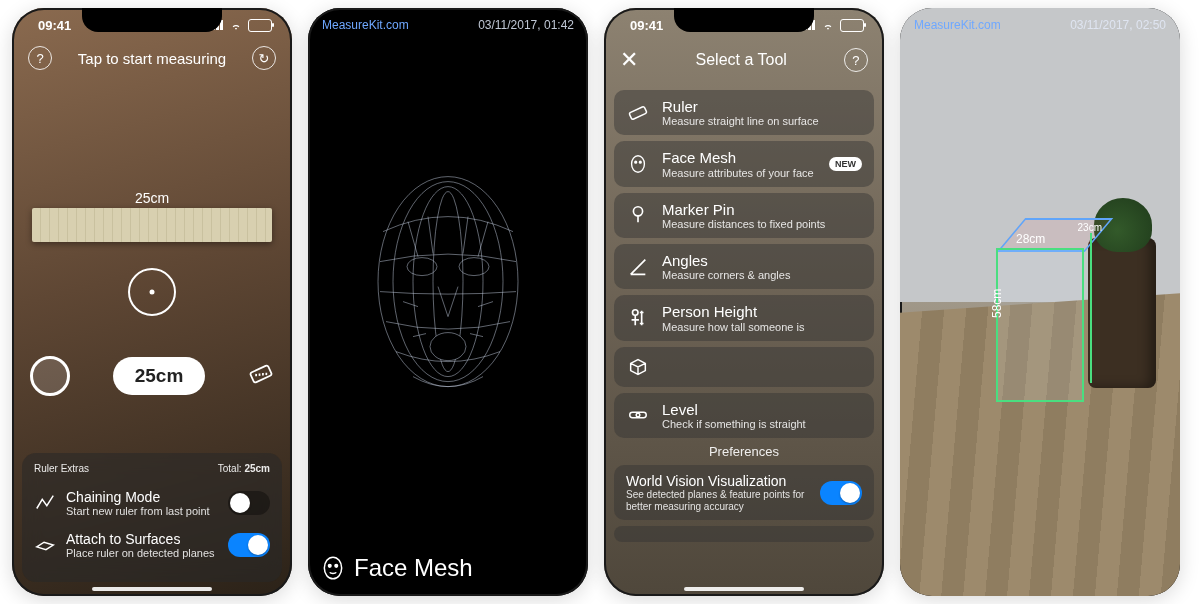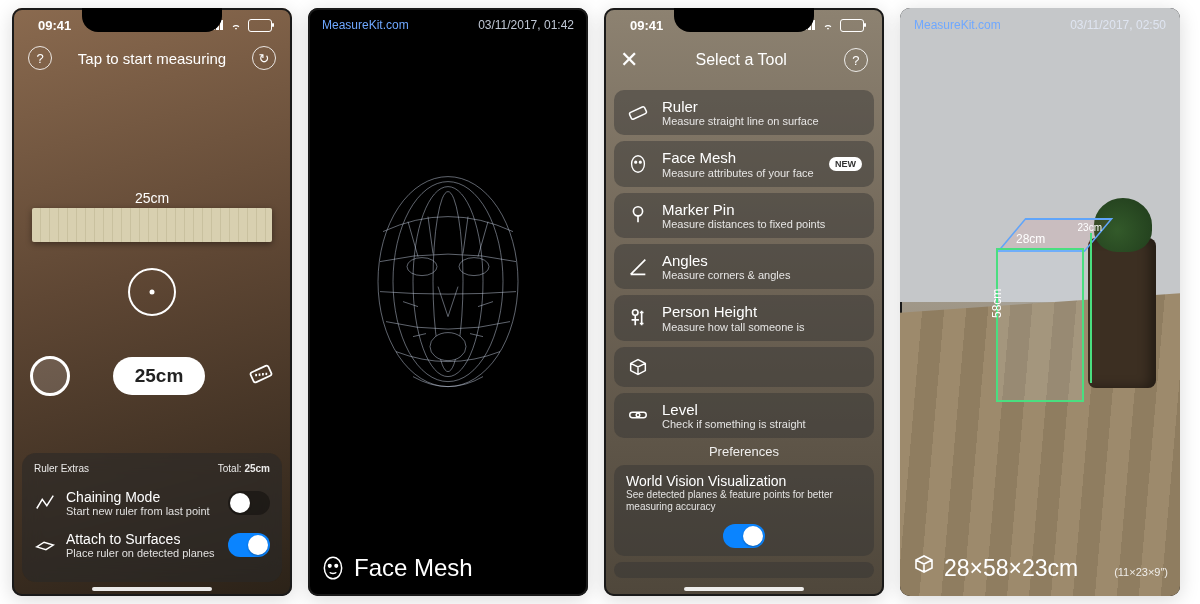--- a/index.html
+++ b/index.html
@@ -5,21 +5,21 @@
   :root {
     --panel-bg: rgba(40,40,40,0.55);
     --panel-br: 14px;
     --row-br: 10px;
     --white: #fff;
     --blue: #3b82f6;
   }
   html,body { margin:0; padding:0; background:#fff; font-family:-apple-system,Helvetica,Arial,sans-serif; }
   .stage { width:1200px; height:604px; display:flex; gap:16px; padding:8px 12px; box-sizing:border-box; }
   .phone {
-    width:280px; height:588px; border-radius:10px; position:relative; overflow:hidden;
+    width:280px; height:588px; border-radius:32px; position:relative; overflow:hidden;
     box-shadow: 0 0 0 2px #1a1a1a inset, 0 4px 20px rgba(0,0,0,0.15);
     color:var(--white);
   }
   .notch {
     position:absolute; top:0; left:50%; transform:translateX(-50%);
     width:140px; height:24px; background:#000; border-radius:0 0 16px 16px; z-index:30;
   }
   .statusbar {
     position:absolute; top:0; left:0; right:0; height:34px; display:flex; align-items:center;
     justify-content:space-between; padding:0 20px 0 26px; font-size:13px; font-weight:600; z-index:25;
@@ -80,21 +80,21 @@
   .toolrow {
     display:flex; align-items:center; gap:12px; background:rgba(50,50,50,0.45); border-radius:var(--row-br);
     padding:8px 12px; margin-bottom:6px;
   }
   .toolrow .ic { width:24px; height:24px; display:flex; align-items:center; justify-content:center; flex:0 0 24px; }
   .toolrow .txt { flex:1; }
   .toolrow .txt .t { font-size:15px; font-weight:500; line-height:1.15; }
   .toolrow .txt .s { font-size:11px; opacity:0.85; line-height:1.1; }
   .badge { background:#fff; color:#333; font-size:9px; font-weight:700; border-radius:10px; padding:2px 6px; }
   .sect-label { text-align:center; font-size:13px; opacity:0.9; margin:6px 0; }
-  .prefrow  { display:flex; align-items:center; gap:12px; background:rgba(50,50,50,0.45); border-radius:var(--row-br); padding:8px 12px; margin-bottom:6px;flex-direction:column; }
+  .prefrow  { display:flex; align-items:center; gap:12px; background:rgba(50,50,50,0.45); border-radius:var(--row-br); padding:8px 12px; margin-bottom:6px; }
   .prefrow .txt { flex:1; }
   .prefrow .t { font-size:14px; font-weight:500; }
   .prefrow .s { font-size:10px; opacity:0.85; line-height:1.15; }
 
   
   .p4 { background:linear-gradient(180deg,#b9bdc1 0%, #b4b1a8 30%, #8c7e69 70%, #5f5141 100%); }
   .p4 .banner { position:absolute; top:10px; left:0; right:0; display:flex; justify-content:space-between; padding:0 14px; font-size:12px; color:#dfe5f1; z-index:5;}
   .p4 .banner .brand{color:#6fa8ff;}
   .planter {
     position:absolute; right:24px; top:230px; width:68px; height:150px; background:#3c2f22; border-radius:8px;
@@ -371,22 +371,15 @@
     </div>
     <div class="planter"></div>
     <div class="cube">
       <div class="face-top"></div>
       <div class="face-front"></div>
       <div class="edge-r"></div>
       <span class="dimlabel dim-w">28cm</span>
       <span class="dimlabel dim-d">23cm</span>
       <span class="dimlabel dim-h">58cm</span>
     </div>
-    <div class="footer">
-      <svg width="24" height="24" viewBox="0 0 24 24" fill="none" stroke="#fff" stroke-width="1.6">
-          <path d="M4 8l8-4 8 4v8l-8 4-8-4zM4 8l8 4 8-4M12 12v8"></path>
-        </svg>
-      <span class="big">28×58×23cm</span>
-      <span class="small">(11×23×9″)</span>
-    </div>
   </div>
 
 </div>
 
 </body></html>

